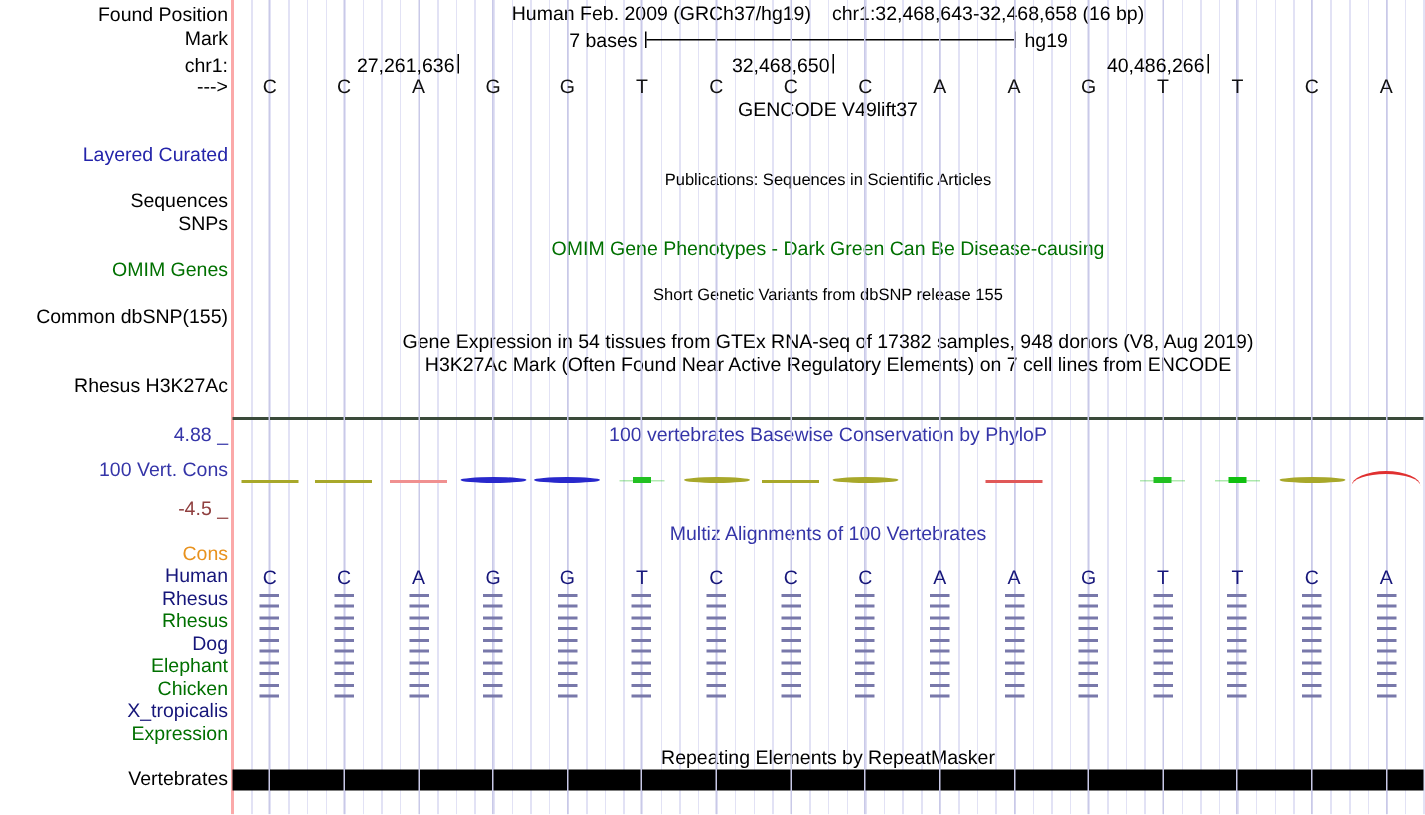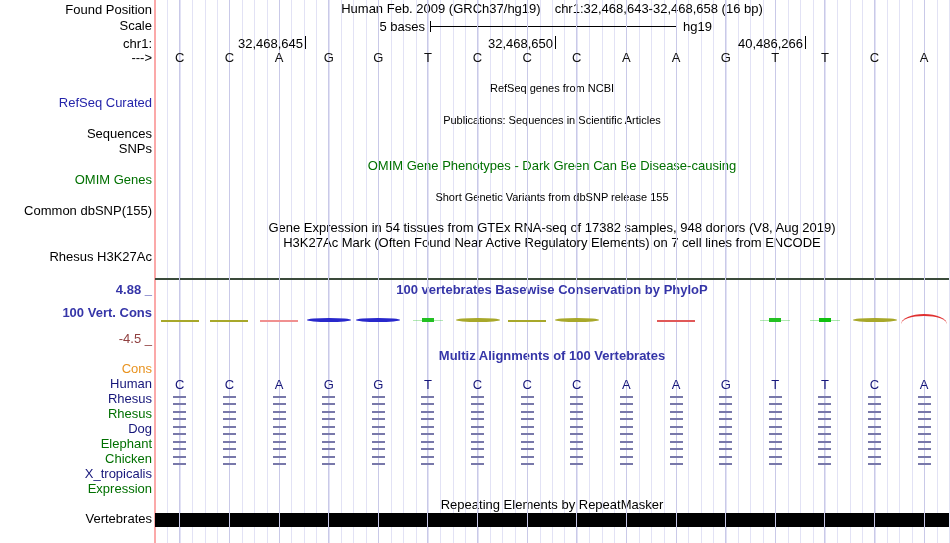--- a/index.html
+++ b/index.html
@@ -6,21 +6,21 @@
   .stage{position:relative;width:950px;height:543px;background:#fff;overflow:hidden;
          font-family:"Liberation Sans",sans-serif;font-size:13px;color:#000;}
   
   .gridbg{position:absolute;left:155px;top:0;width:795px;height:543px;
           background:repeating-linear-gradient(to right,#e2e2f5 0,#e2e2f5 1px,transparent 1px,transparent 12.406px);}
   .pinkline{position:absolute;left:154px;top:0;width:2px;height:543px;background:#fba9a9;}
   .vdark{position:absolute;top:0;height:543px;width:1px;background:#c9c9e8;}
   .lbl{position:absolute;right:798px;white-space:nowrap;line-height:14px;}
   .ctr{position:absolute;left:155px;width:794px;text-align:center;white-space:nowrap;line-height:14px;}
   .small{font-size:11px;}
-  .c-blue{color:#3535a8;font-weight:bold;}
+  .c-blue{color:#3535a8;}
   .c-link{color:#2424aa;}
   .c-green{color:#007000;}
   .c-maroon{color:#904040;}
   .hdrgap{display:inline-block;width:14px;}
   .scale-label{position:absolute;left:325px;top:19px;width:100px;text-align:right;}
   .scale-bar{position:absolute;left:430px;top:21px;width:245px;height:11px;
              border-left:1px solid #000;border-right:1px solid #000;}
   .scale-bar::after{content:"";position:absolute;left:0;right:0;top:5px;height:1px;background:#000;}
   .scale-genome{position:absolute;left:683px;top:19px;}
   .rlabel{position:absolute;width:110px;text-align:right;top:36px;white-space:nowrap;}
@@ -35,39 +35,39 @@
 </head>
 <body>
 
 <div class="stage">
   <div class="gridbg"></div>
   <div class="pinkline"></div>
 
   <div class="ctr" style="top:2px"><span>Human Feb. 2009 (GRCh37/hg19)</span><span class="hdrgap"></span><span>chr1:32,468,643-32,468,658 (16 bp)</span></div>
 
   <div class="lbl" style="top:3px">Found Position</div>
-  <div class="lbl" style="top:19px">Scale</div>
+  <div class="lbl" style="top:19px">Mark</div>
   <div class="lbl" style="top:37px">chr1:</div>
   <div class="lbl" style="top:51px">---&gt;</div>
-  <div class="lbl c-link" style="top:96px">RefSeq Curated</div>
+  <div class="lbl c-link" style="top:96px">Layered Curated</div>
   <div class="lbl" style="top:127px">Sequences</div>
   <div class="lbl" style="top:142px">SNPs</div>
   <div class="lbl c-green" style="top:173px">OMIM Genes</div>
   <div class="lbl" style="top:204px">Common dbSNP(155)</div>
   <div class="lbl" style="top:250px">Rhesus H3K27Ac</div>
   <div class="lbl c-blue" style="top:283px">4.88 _</div>
   <div class="lbl c-blue" style="top:306px">100 Vert. Cons</div>
   <div class="lbl c-maroon" style="top:332px">-4.5 _</div>
   <div class="lbl" style="top:512px">Vertebrates</div>
 
-  <div class="scale-label">5 bases</div>
+  <div class="scale-label">7 bases</div>
   <div class="scale-bar"></div>
   <div class="scale-genome">hg19</div>
 
-  <div class="ctr small" style="top:81px">RefSeq genes from NCBI</div>
+  <div class="ctr" style="top:66px">GENCODE V49lift37</div>
   <div class="ctr small" style="top:113px">Publications: Sequences in Scientific Articles</div>
   <div class="ctr c-green" style="top:159px">OMIM Gene Phenotypes - Dark Green Can Be Disease-causing</div>
   <div class="ctr small" style="top:190px">Short Genetic Variants from dbSNP release 155</div>
   <div class="ctr" style="top:221px">Gene Expression in 54 tissues from GTEx RNA-seq of 17382 samples, 948 donors (V8, Aug 2019)</div>
   <div class="ctr" style="top:236px">H3K27Ac Mark (Often Found Near Active Regulatory Elements) on 7 cell lines from ENCODE</div>
   <div class="ctr c-blue" style="top:283px">100 vertebrates Basewise Conservation by PhyloP</div>
   <div class="ctr c-blue" style="top:349px">Multiz Alignments of 100 Vertebrates</div>
   <div class="ctr" style="top:498px">Repeating Elements by RepeatMasker</div>
 
   <div class="sep"></div>
@@ -81,21 +81,21 @@
     <div class="vdark" style="left: 477.062px;"></div>
     <div class="vdark" style="left: 526.688px;"></div>
     <div class="vdark" style="left: 576.312px;"></div>
     <div class="vdark" style="left: 625.938px;"></div>
     <div class="vdark" style="left: 675.562px;"></div>
     <div class="vdark" style="left: 725.188px;"></div>
     <div class="vdark" style="left: 774.812px;"></div>
     <div class="vdark" style="left: 824.438px;"></div>
     <div class="vdark" style="left: 874.062px;"></div>
     <div class="vdark" style="left: 923.688px;"></div>
-    <div class="rlabel" style="left: 193px;">32,468,645</div>
+    <div class="rlabel" style="left: 193px;">27,261,636</div>
     <div class="rtick" style="left: 305px;"></div>
     <div class="rlabel" style="left: 443px;">32,468,650</div>
     <div class="rtick" style="left: 555px;"></div>
     <div class="rlabel" style="left: 693px;">40,486,266</div>
     <div class="rtick" style="left: 805px;"></div>
     <div class="seqletter" style="left: 168.812px;">C</div>
     <div class="seqletter" style="left: 218.438px;">C</div>
     <div class="seqletter" style="left: 268.062px;">A</div>
     <div class="seqletter" style="left: 317.688px;">G</div>
     <div class="seqletter" style="left: 367.312px;">G</div>

